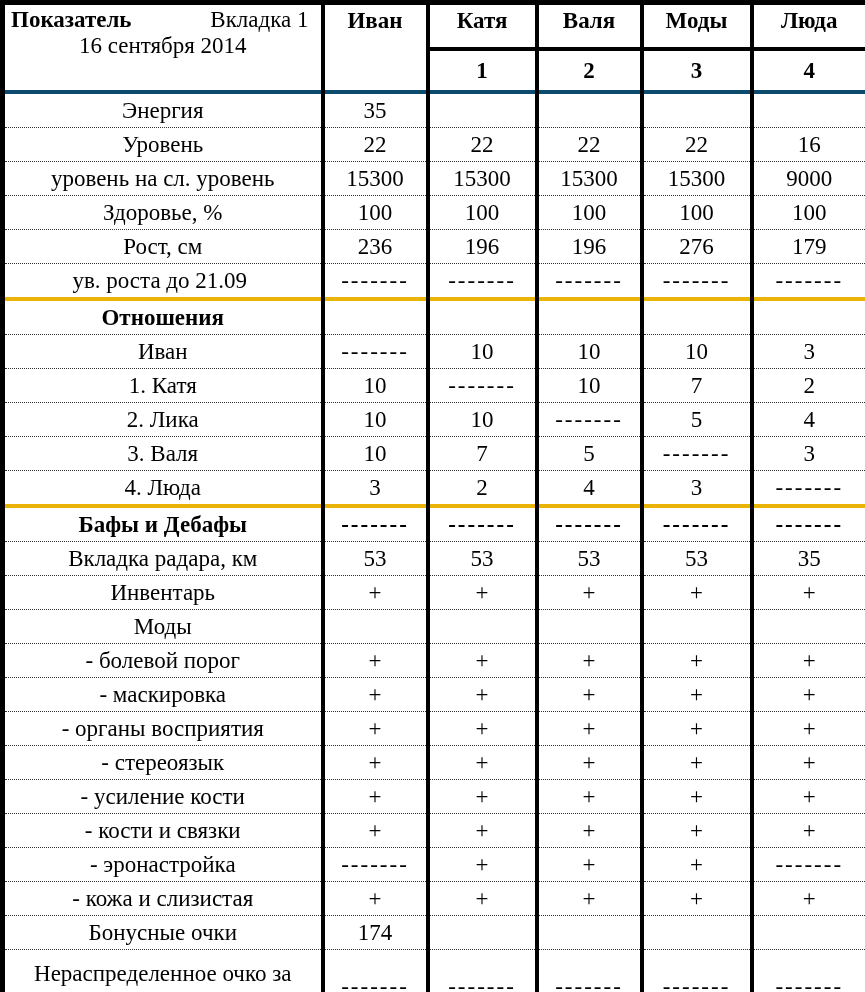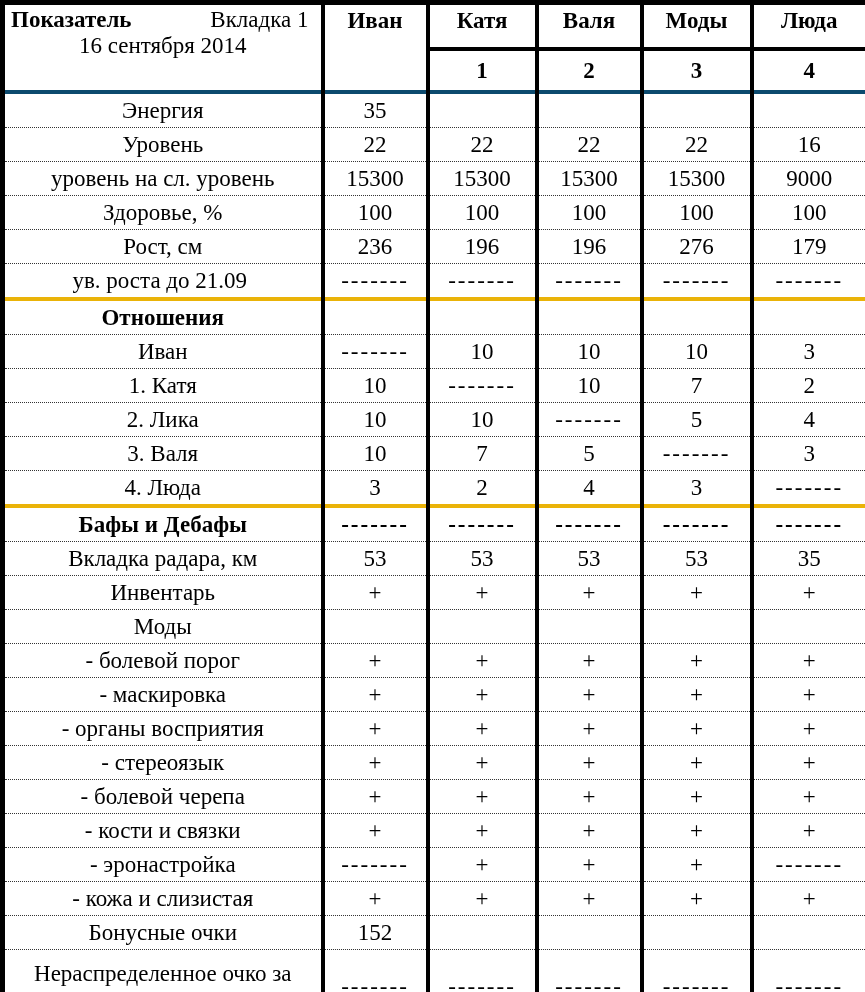--- a/index.html
+++ b/index.html
@@ -261,21 +261,21 @@
         </tr>
         <tr>
           <td class="lbl">- стереоязык</td>
           <td class="val">+</td>
           <td class="val">+</td>
           <td class="val">+</td>
           <td class="val">+</td>
           <td class="val">+</td>
         </tr>
         <tr>
-          <td class="lbl">- болевой черепа</td>
+          <td class="lbl">- усиление кости</td>
           <td class="val">+</td>
           <td class="val">+</td>
           <td class="val">+</td>
           <td class="val">+</td>
           <td class="val">+</td>
         </tr>
         <tr>
           <td class="lbl">- кости и связки</td>
           <td class="val">+</td>
           <td class="val">+</td>
@@ -294,21 +294,21 @@
         <tr>
           <td class="lbl">- кожа и слизистая</td>
           <td class="val">+</td>
           <td class="val">+</td>
           <td class="val">+</td>
           <td class="val">+</td>
           <td class="val">+</td>
         </tr>
         <tr>
           <td class="lbl">Бонусные очки</td>
-          <td class="val">152</td>
+          <td class="val">174</td>
           <td class="val"></td>
           <td class="val"></td>
           <td class="val"></td>
           <td class="val"></td>
         </tr>
         <tr class="tall">
           <td class="lbl">Нераспределенное очко за уровень</td>
           <td class="val dash">-------</td>
           <td class="val dash">-------</td>
           <td class="val dash">-------</td>

